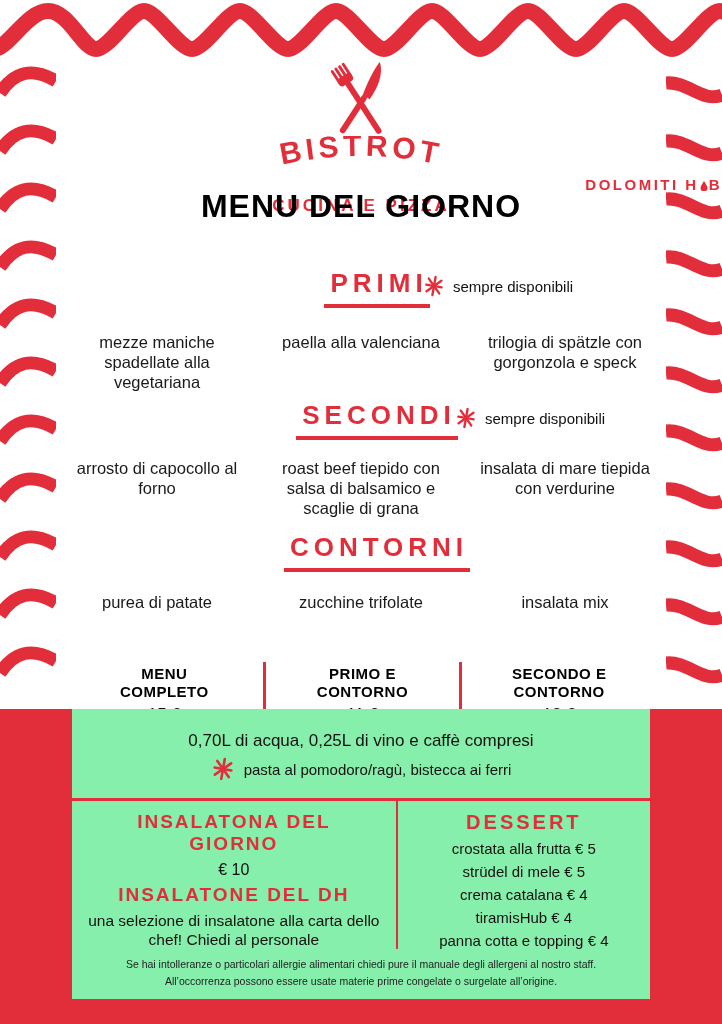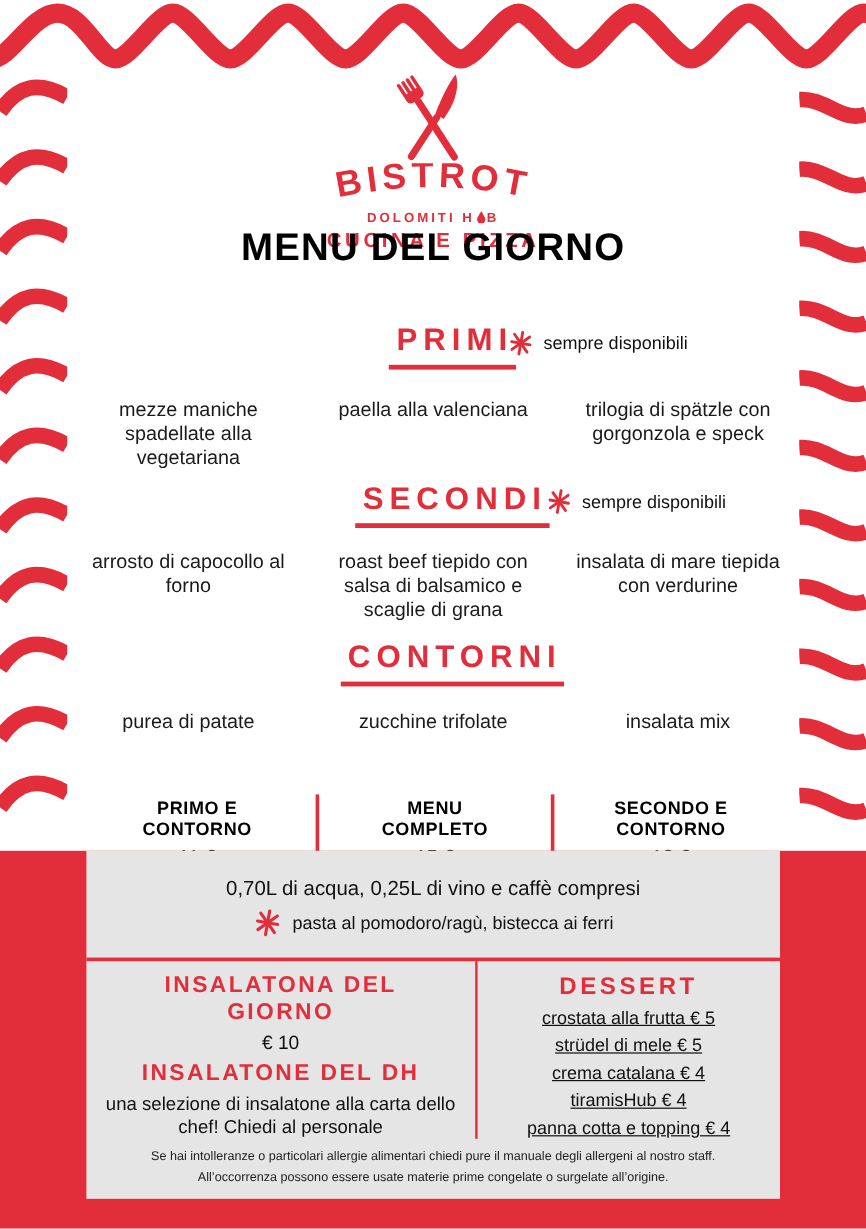--- a/index.html
+++ b/index.html
@@ -12,21 +12,21 @@
   .top-wave { position:absolute; top:0; left:0; color:var(--red,#e22e3b); }
   .side { position:absolute; top:0; bottom:0; width:56px; color:var(--red,#e22e3b); pointer-events:none; }
   .side.left { left:0; } .side.right { right:0; }
   .side svg { position:absolute; left:0; }
 
   
   .logo { position:absolute; top:58px; left:0; right:0; text-align:center; color:var(--red,#e22e3b); }
   .logo .utensils { display:block; margin:0 auto; }
   .brand-arch { display:block; margin:-6px auto 0; }
   .brand-arch textPath, .brand-arch text { fill:currentColor; font-family:"Liberation Sans",sans-serif; }
-  .brand-sub { margin-top:-4px; font-size:11px; font-weight:700; letter-spacing:2.5px; }
+  .brand-sub { margin-top:-4px; font-size:15px; font-weight:700; letter-spacing:2.5px;text-align:right; }
   .brand-sub svg { vertical-align:-1px; margin:0 1px; }
   .brand-tagline { margin-top:3px; font-size:17px; font-weight:900; letter-spacing:3px; }
 
   
   .page-title { position:absolute; top:188px; left:0; right:0; text-align:center;
     font-size:32px; font-weight:900; letter-spacing:1px; color:#000; }
   .page-subtitle { position:absolute; top:228px; left:0; right:0; text-align:center;
     font-size:23px; font-weight:900; letter-spacing:1px; color:#000; }
 
   
@@ -44,37 +44,37 @@
   .combos { position:absolute; top:662px; left:66px; width:590px; display:grid;
     grid-template-columns:1fr 1fr 1fr; }
   .combo { text-align:center; padding:3px 0 6px; }
   .combo + .combo { border-left:3.5px solid var(--red,#e22e3b); }
   .combo-label { font-size:15px; font-weight:900; letter-spacing:0.5px; line-height:1.18;
     max-width:120px; margin:0 auto; color:#000; }
   .combo-price { font-size:17px; margin-top:5px; color:#111; }
 
   
   .bottom-red { position:absolute; top:709px; left:0; right:0; bottom:0; background:var(--red,#e22e3b); }
-  .card { position:absolute; top:0; left:72px; right:72px; background:#e5e5e5; padding-bottom:10px; }
+  .card { position:absolute; top:0; left:72px; right:72px; background:#86efac; padding-bottom:10px; }
   .included { margin-top:22px; font-size:17px; text-align:center; color:#111; }
   .ast-note { margin-top:6px; display:flex; justify-content:center; align-items:center; gap:9px;
     font-size:15px; color:#111; }
   .cols { margin-top:17px; border-top:3px solid var(--red,#e22e3b); display:grid;
     grid-template-columns:56% 44%; }
   .col { text-align:center; }
   .col-right { border-left:2.5px solid var(--red,#e22e3b); }
   .ins-title { margin-top:10px; padding:0 18px; color:var(--red,#e22e3b); font-size:19px;
     font-weight:900; letter-spacing:2px; line-height:1.15; }
   .ins-price { margin-top:6px; font-size:16px; color:#111; }
   .ins-title2 { margin-top:5px; padding:0 8px; color:var(--red,#e22e3b); font-size:19px;
     font-weight:900; letter-spacing:2px; }
   .ins-desc { margin-top:5px; padding:0 10px; font-size:15.5px; line-height:1.25; color:#111; }
   .dessert-title { margin-top:10px; color:var(--red,#e22e3b); font-size:20px; font-weight:900;
     letter-spacing:3px; }
-  .dessert-item { margin-top:6px; font-size:15px; color:#111;text-decoration:underline; }
+  .dessert-item { margin-top:6px; font-size:15px; color:#111; }
   .disclaimer { margin-top:7px; font-size:10.5px; line-height:1.55; text-align:center; color:#222;
     padding:0 20px; }
 </style>
 </head>
 <body>
 
 <div class="page">
 
   <svg class="top-wave" width="722" height="60" viewBox="0 0 722 60">
     <path d="M-6 49 C8 49 27 11 48 11 S83 49 96 49 S131 11 144 11 S179 49 192 49 S227 11 240 11 S275 49 288 49 S323 11 336 11 S371 49 384 49 S419 11 432 11 S467 49 480 49 S515 11 528 11 S563 49 576 49 S611 11 624 11 S659 49 672 49 S707 11 720 11 S755 49 768 49" fill="none" stroke="currentColor" stroke-width="16"></path>
@@ -226,26 +226,26 @@
     <span class="section-name">CONTORNI</span>
   </div>
   <div class="items" style="top:592px">
     <div class="item">purea di patate</div>
     <div class="item">zucchine trifolate</div>
     <div class="item">insalata mix</div>
   </div>
 
   <div class="combos">
     <div class="combo">
+      <div class="combo-label">MENU COMPLETO</div>
+      <div class="combo-price">15 €</div>
+    </div>
+    <div class="combo">
       <div class="combo-label">PRIMO E CONTORNO</div>
       <div class="combo-price">11 €</div>
-    </div>
-    <div class="combo">
-      <div class="combo-label">MENU COMPLETO</div>
-      <div class="combo-price">15 €</div>
     </div>
     <div class="combo">
       <div class="combo-label">SECONDO E CONTORNO</div>
       <div class="combo-price">13 €</div>
     </div>
   </div>
 
   <div class="bottom-red">
     <div class="card">
       <div class="included">0,70L di acqua, 0,25L di vino e caffè compresi</div>

